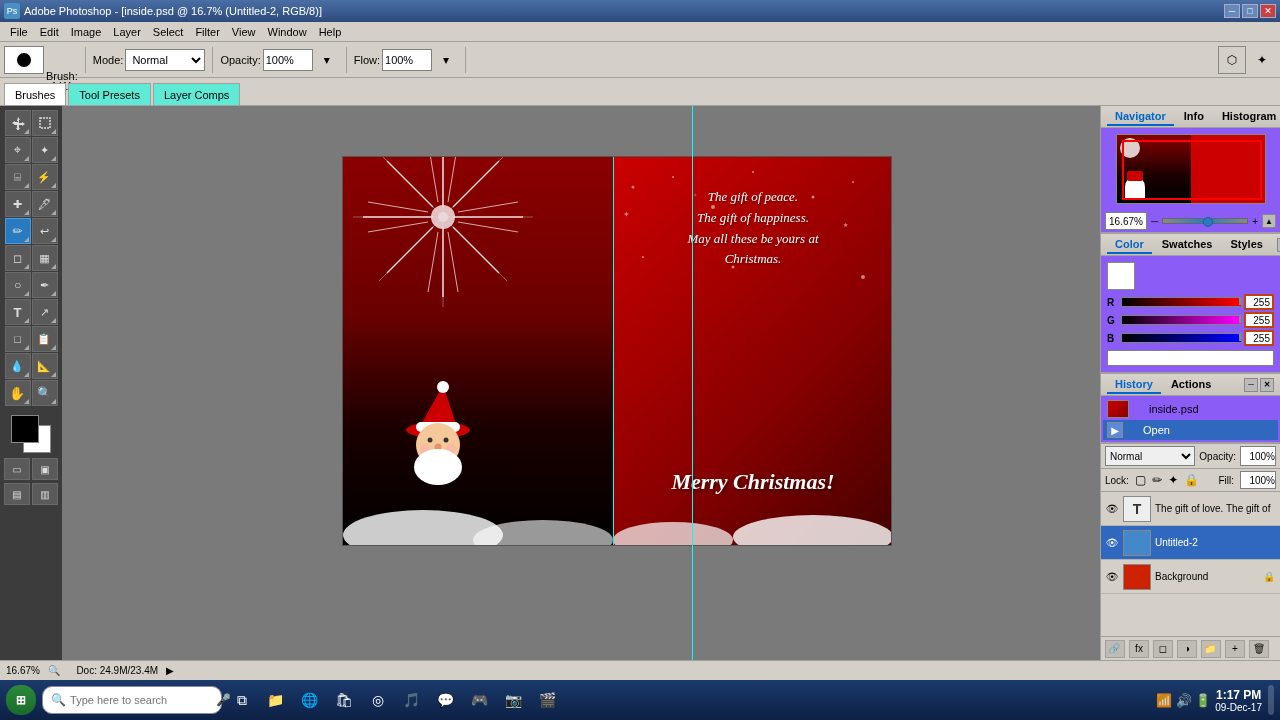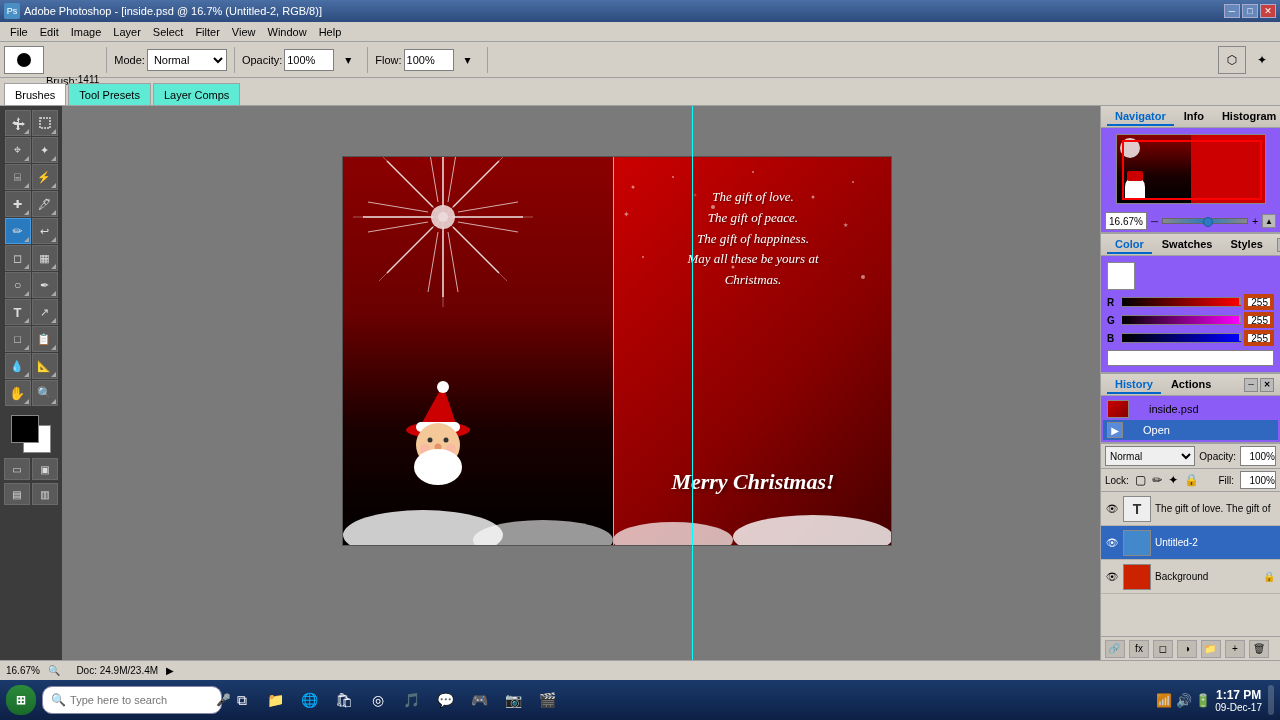--- a/index.html
+++ b/index.html
@@ -282,21 +282,21 @@
     
     .color-panel-content { padding: 6px; }
     .color-box-row { display: flex; align-items: center; gap: 4px; margin-bottom: 4px; }
     .color-white-box { width: 28px; height: 28px; background: white; border: 1px solid #888; }
     .color-rgb-row { display: flex; align-items: center; gap: 2px; margin-bottom: 2px; font-size: 10px; }
     .color-channel-label { width: 12px; font-weight: bold; }
     .color-slider-track { flex: 1; height: 10px; border: 1px solid #808080; position: relative; }
     .r-track { background: linear-gradient(to right, black, red); }
     .g-track { background: linear-gradient(to right, black, #ff00ff); }
     .b-track { background: linear-gradient(to right, black, blue); }
-    .color-value-input { width: 30px; height: 16px; font-size: 10px; border: 4px solid #c2410c; text-align: right; padding: 0 2px; }
+    .color-value-input { width: 30px; height: 16px; font-size: 10px; border: 2px solid #c2410c; text-align: right; padding: 0 2px; }
     .color-swatch-full { width: 100%; height: 16px; background: white; margin-top: 4px; border: 1px solid #808080; }
 
     
     .history-content { padding: 2px; }
     .history-item {
       display: flex;
       align-items: center;
       gap: 20px;
       padding: 2px 4px;
       font-size: 11px;
@@ -492,21 +492,21 @@
   <span class="menu-item">View</span>
   <span class="menu-item">Window</span>
   <span class="menu-item">Help</span>
 </div>
 
 <div id="toolbar">
   <div class="toolbar-group">
     <div class="brush-preview">
       <div class="brush-circle"></div>
     </div>
-    <div style="display:flex;flex-direction:row;margin-top:43px;">
+    <div style="display:flex;flex-direction:column;align-items:center;margin-top:43px;">
       <span class="toolbar-label">Brush:</span>
       <span class="brush-size-label">1411</span>
     </div>
   </div>
   <div class="toolbar-separator"></div>
   <div class="toolbar-group">
     <span class="toolbar-label">Mode:</span>
     <select class="toolbar-select">
       <option>Normal</option>
       <option>Dissolve</option>
@@ -764,21 +764,20 @@
             <circle cx="250" cy="120" r="2" fill="white"></circle>
             <circle cx="180" cy="80" r="1" fill="white"></circle>
             <circle cx="120" cy="110" r="1.5" fill="white"></circle>
 
             <text x="10" y="60" fill="white" font-size="8">✦</text>
             <text x="230" y="70" fill="white" font-size="6">★</text>
             <text x="80" y="40" fill="white" font-size="5">✧</text>
           </svg>
 
           <div class="card-text">
-            <div>The gift of love.</div>
             <div>The gift of peace.</div>
             <div>The gift of happiness.</div>
             <div>May all these be yours at</div>
             <div>Christmas.</div>
           </div>
 
           <div class="card-merry">Merry Christmas!</div>
 
           <div style="position:absolute;bottom:0;left:0;right:0;height:50px;">
             <svg width="280" height="50">

